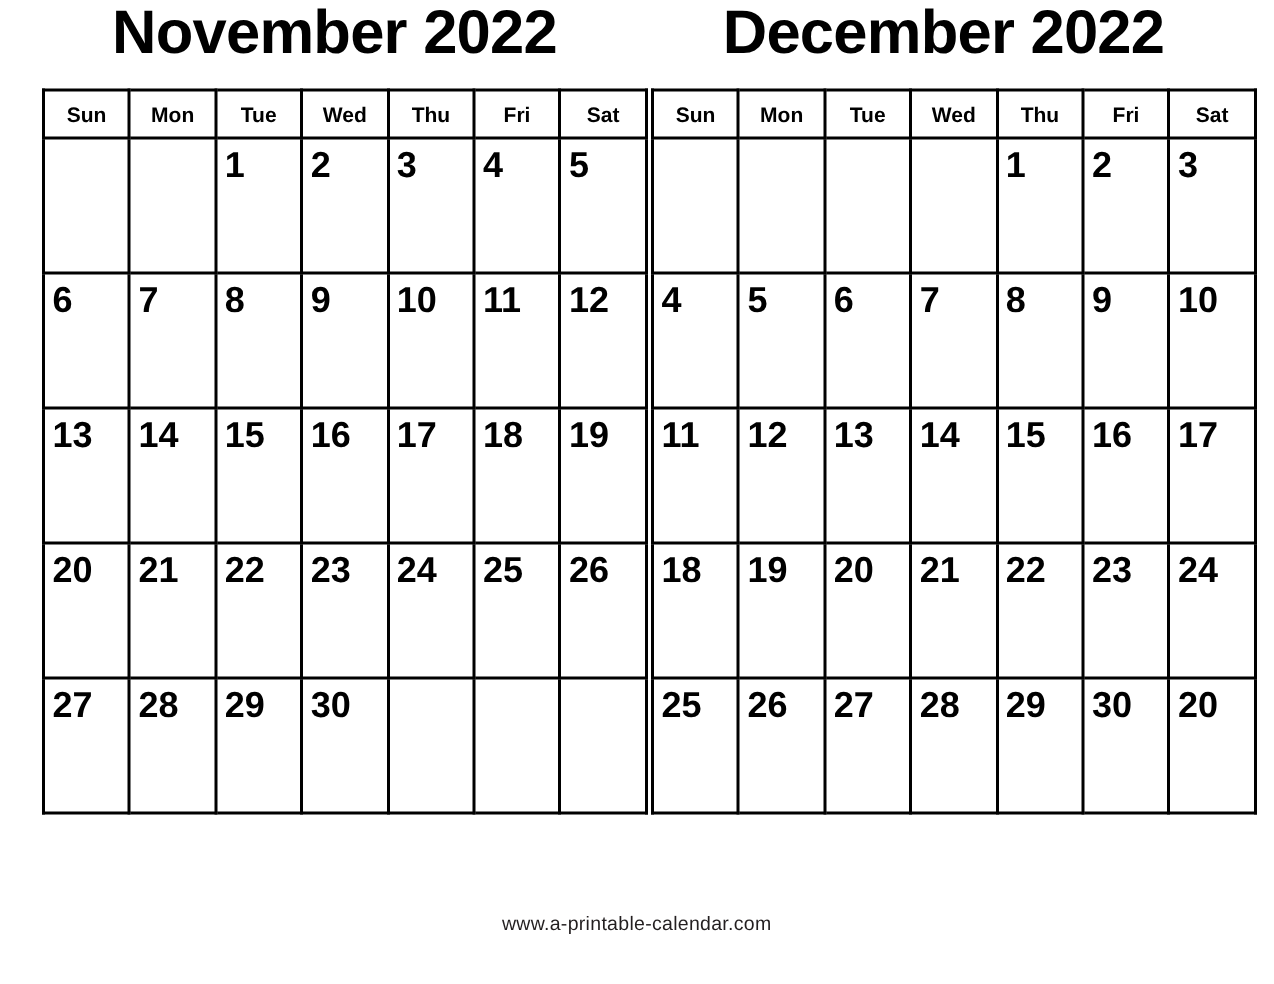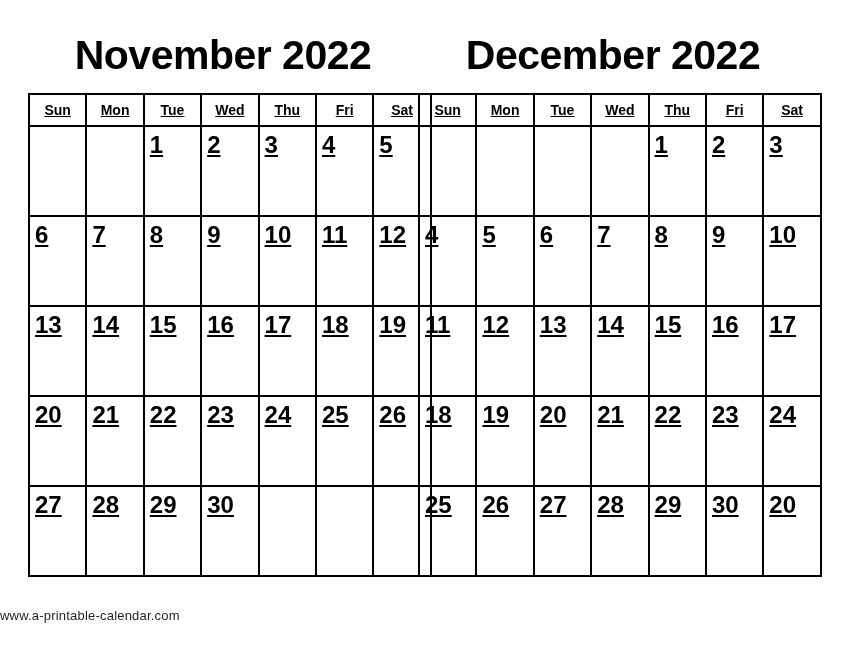--- a/index.html
+++ b/index.html
@@ -21,48 +21,46 @@
     height: 656px;
     box-sizing: border-box;
     position: relative;
   }
 
   .months-row {
     display: flex;
     flex-direction: row;
     align-items: flex-start;
     justify-content: flex-start;
-    padding-top: 34px;
   }
 
   .month-block {
     width: 390px;
     box-sizing: border-box;
   }
 
   .month-block.left  { margin-left: 28px; }
-  .month-block.right { }
+  .month-block.right { margin-left: 16px; }
 
   .month-title {
     font-size: 41px;
     font-weight: bold;
     letter-spacing: -0.5px;
     line-height: 1.05;
     text-align: center;
     margin: 0 0 16px 0;
     white-space: nowrap;
     color: #000000;
   }
 
   table.calendar {
     border-collapse: collapse;
     table-layout: fixed;
     width: 388px;
     border: 2px solid #000000;
-    text-decoration: underline;
   }
 
   table.calendar th,
   table.calendar td {
     border: 2px solid #000000;
     padding: 0;
     margin: 0;
     width: 55.4px;
   }
 
@@ -92,21 +90,21 @@
 
   .daynum.empty {
     visibility: hidden;
   }
 
   .footer {
     position: absolute;
     left: 0;
     right: 0;
     top: 608px;
-    text-align: left;
+    text-align: center;
     font-size: 13px;
     font-weight: normal;
     color: #231f20;
     letter-spacing: 0.2px;
   }
 </style>
 </head>
 <body>
 
 <div class="page">

